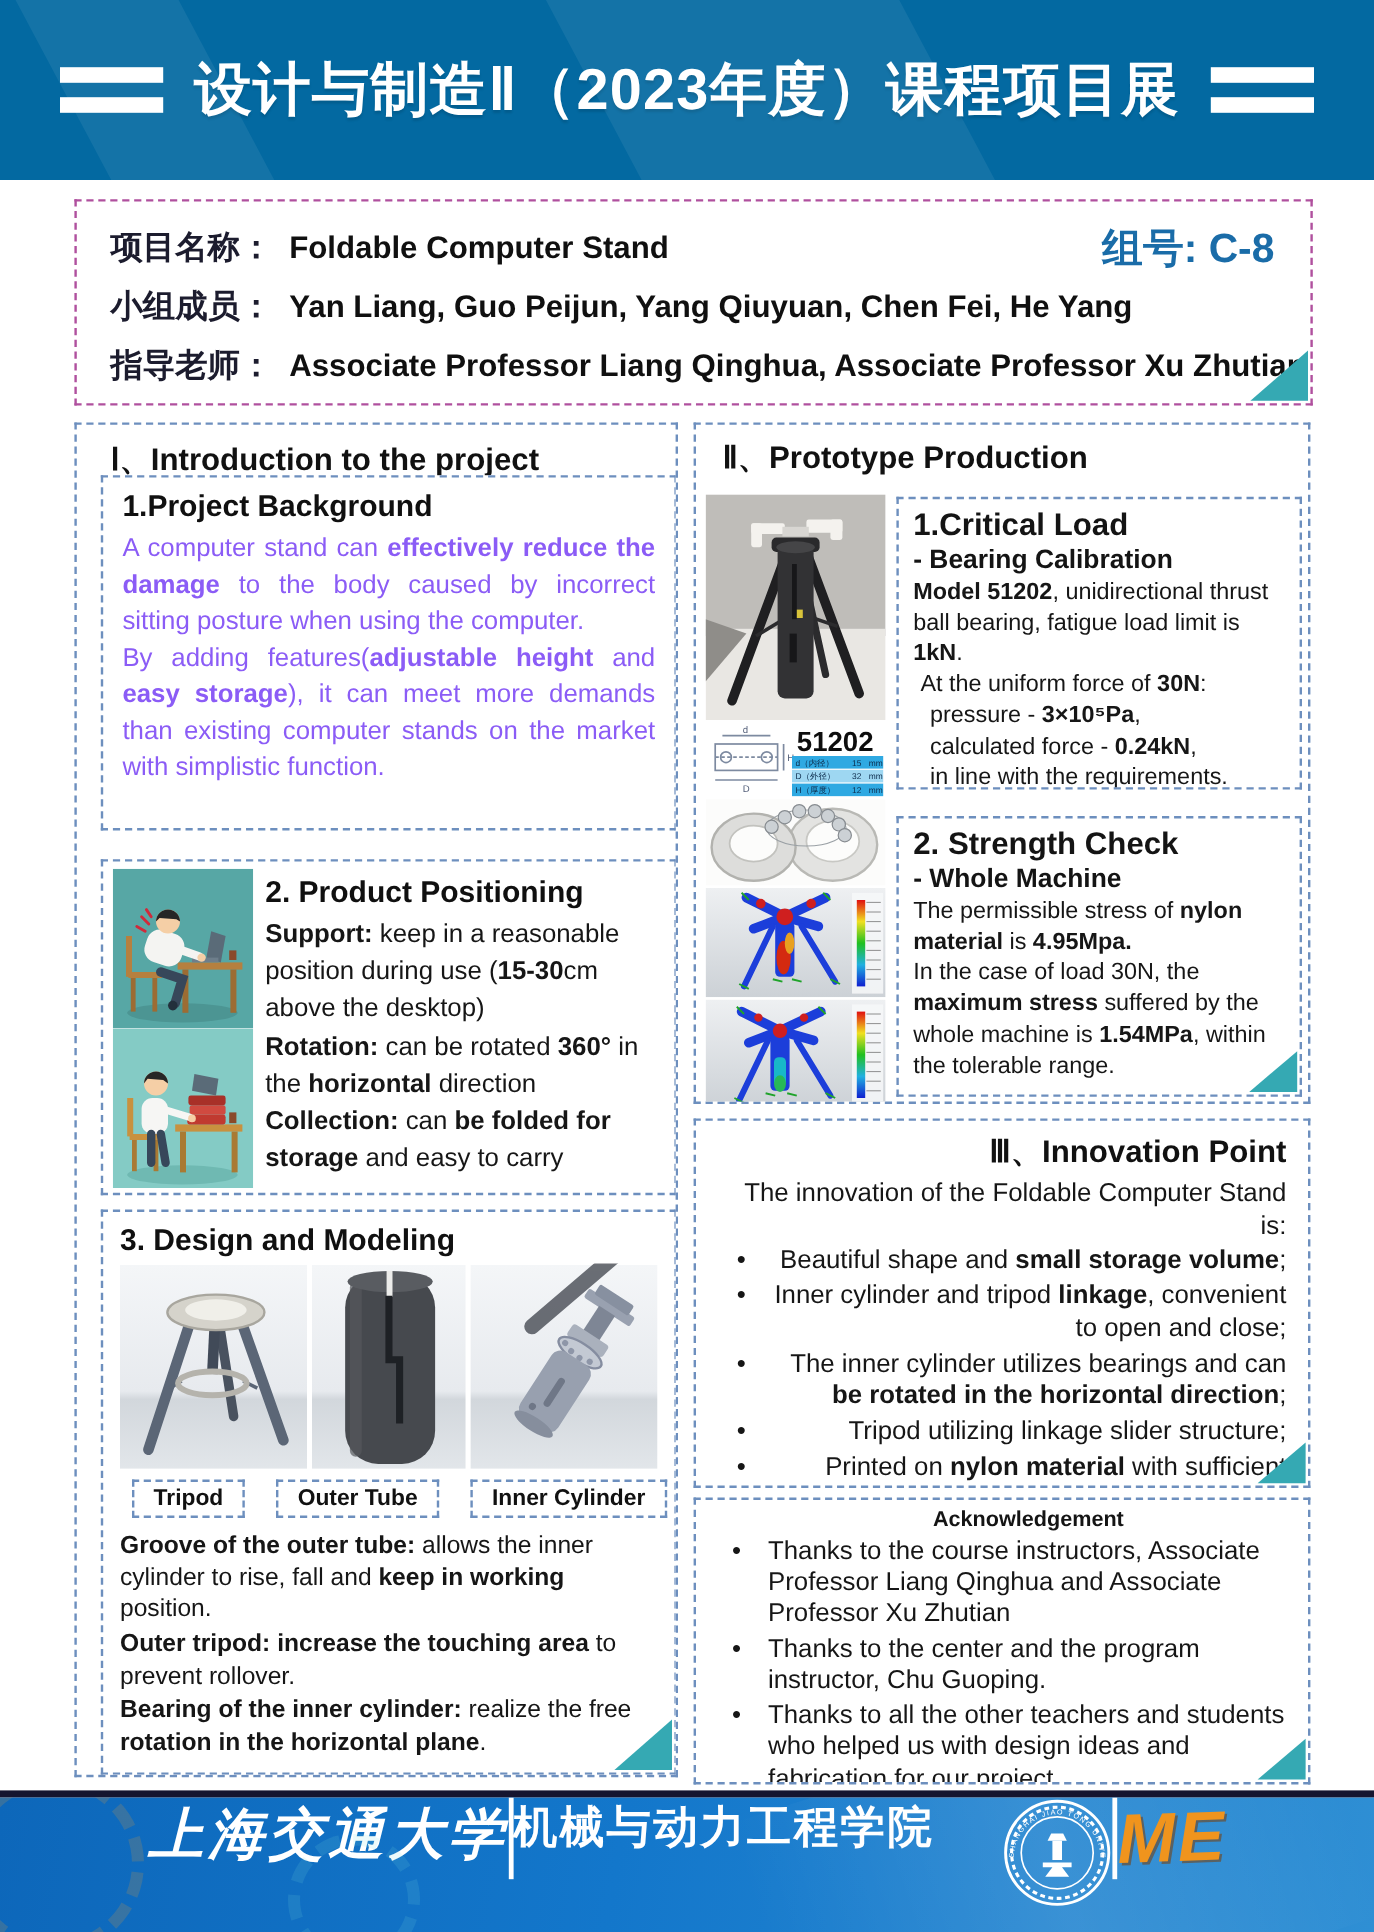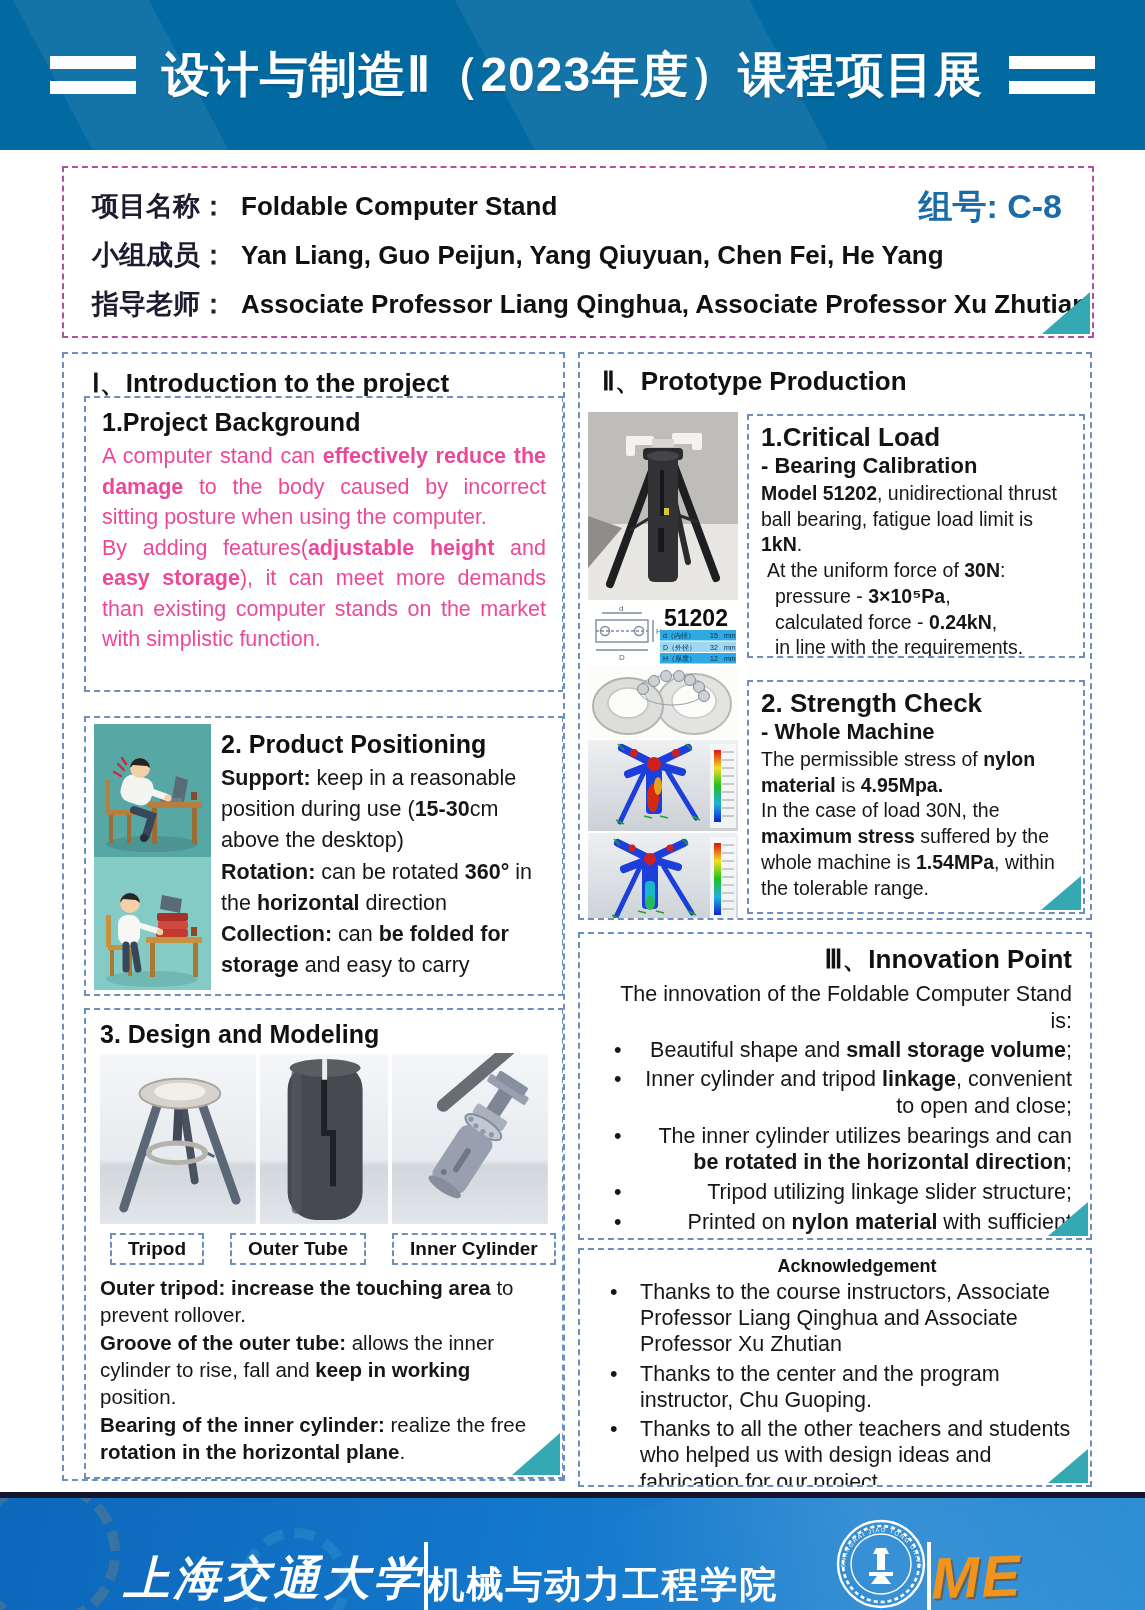--- a/index.html
+++ b/index.html
@@ -33,21 +33,21 @@
   .left-col{left:62px;top:352px;width:503px;height:1129px;}
   .sec-title{font-size:26px;font-weight:bold;color:#111;}
   .lc-title{position:absolute;left:28px;top:12px;}
 
   .inner-box{position:absolute;box-sizing:border-box;border:2px dashed #6d8fbe;background:#fff;overflow:hidden;}
   .bx-bg{left:20px;top:42px;width:480px;height:296px;padding:8px 16px;}
   .bx-pp{left:20px;top:362px;width:480px;height:280px;padding:6px 8px;}
   .bx-dm{left:20px;top:654px;width:480px;height:471px;padding:8px 14px;}
 
   .sub-title{font-size:25px;font-weight:bold;color:#101010;margin:2px 0 4px 0;}
-  .body-j{font-size:21.5px;line-height:1.42;text-align:justify;color:#ec4899;}
+  .body-j{font-size:21.5px;line-height:1.42;text-align:justify;color:#8b5cf6;}
   .body-j p,.body-l p{margin:0;}
   .body-l{font-size:21.5px;line-height:1.45;color:#161616;}
 
   .pp-grid{display:flex;gap:10px;}
   .pp-imgs{width:117px;flex:none;display:flex;flex-direction:column;}
   .pp-text{flex:1;padding-top:4px;}
 
   .dm-imgs{display:flex;align-items:flex-end;gap:4px;margin:4px 0 8px 0;}
   .chips{display:flex;gap:26px;margin:2px 0 10px 10px;}
   .chip{border:2px dashed #6d8fbe;font-size:19px;font-weight:bold;padding:3px 16px;color:#111;white-space:nowrap;}
@@ -74,21 +74,21 @@
   .blt::before{content:"\2022";position:absolute;left:16px;top:0;}
 
   .rc-ack{left:578px;top:1248px;width:514px;height:239px;padding:6px 14px;box-sizing:border-box;}
   .ack-title{font-size:18px;font-weight:bold;margin-left:44px;margin-bottom:2px;text-align:center;}
   .ack .blt{font-size:21.5px;line-height:1.22;}
 
   
   .footer{position:absolute;left:0;top:1492px;width:1145px;height:118px;}
   .footer-line{height:6px;background:#15152f;}
   .footer-blue{position:relative;height:112px;background:linear-gradient(100deg,#0d67ba 0%,#1377cb 45%,#2f8fd4 100%);
-               display:flex;align-items:flex-end;justify-content:center;overflow:hidden;}
+               display:flex;align-items:flex-start;justify-content:center;overflow:hidden;}
   .footer-blue .glow{position:absolute;left:55%;top:-60px;width:500px;height:240px;transform:rotate(-18deg);
                      background:linear-gradient(90deg,transparent,rgba(255,255,255,.10),transparent);}
   .gearmark{position:absolute;border:10px dashed rgba(240,160,48,.18);border-radius:50%;}
   .g1{left:-30px;top:-20px;width:130px;height:130px;}
   .g2{left:240px;top:30px;width:90px;height:90px;border-color:rgba(120,220,220,.14);}
   .uni-name{font-family:"DejaVu Serif",serif;font-style:italic;font-weight:bold;color:#fff;font-size:46px;
             letter-spacing:4px;white-space:nowrap;}
   .vdiv{width:4px;height:68px;background:#fff;}
   .school-name{color:#fff;font-size:37px;font-weight:bold;letter-spacing:2px;white-space:nowrap;}
   .fspace{width:56px;}
@@ -268,22 +268,22 @@
             <ellipse cx="79" cy="142" rx="19" ry="6" fill="#868e9d"></ellipse>
           </g>
         </svg>
       </div>
       <div class="chips">
         <span class="chip">Tripod</span>
         <span class="chip">Outer Tube</span>
         <span class="chip">Inner Cylinder</span>
       </div>
       <div class="dm-text">
+        <p><b>Groove of the outer tube:</b> allows the inner cylinder to rise, fall and <b>keep in working</b> position.</p>
         <p><b>Outer tripod: increase the touching area</b> to prevent rollover.</p>
-        <p><b>Groove of the outer tube:</b> allows the inner cylinder to rise, fall and <b>keep in working</b> position.</p>
         <p><b>Bearing of the inner cylinder:</b> realize the free <b>rotation in the horizontal plane</b>.</p>
       </div>
       <div class="tri"></div>
     </div>
   </div>
 
   <div class="colbox rc-proto">
     <div class="sec-title rc-title">Ⅱ、Prototype Production</div>
 
     <div class="strip">

